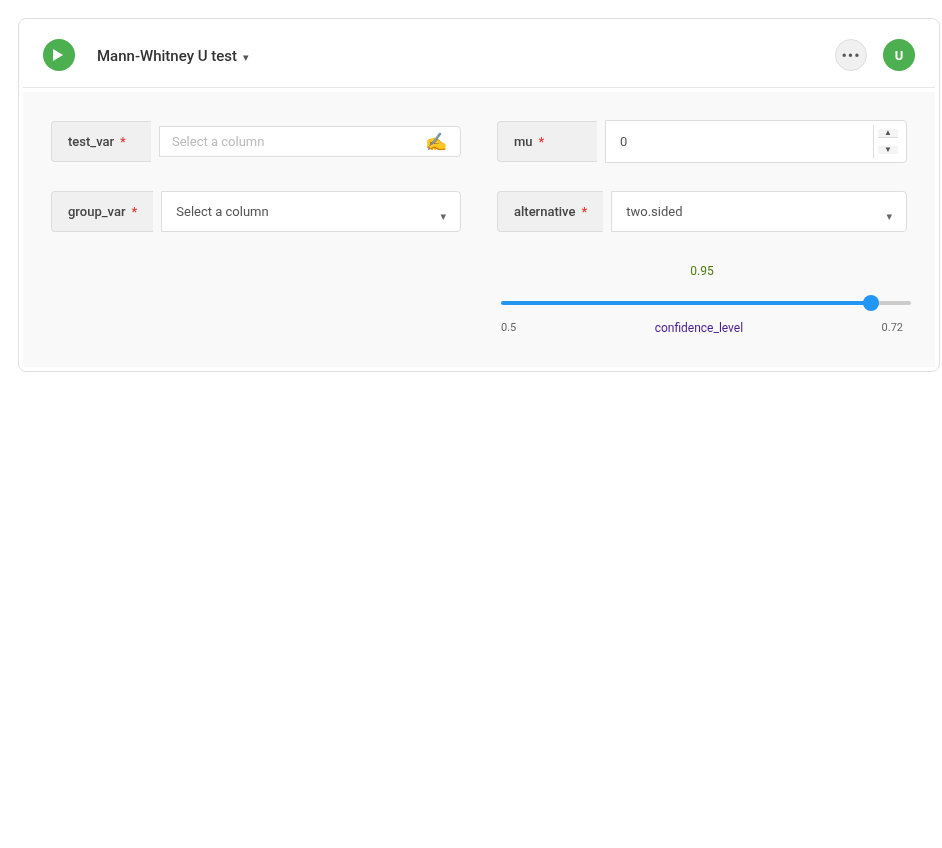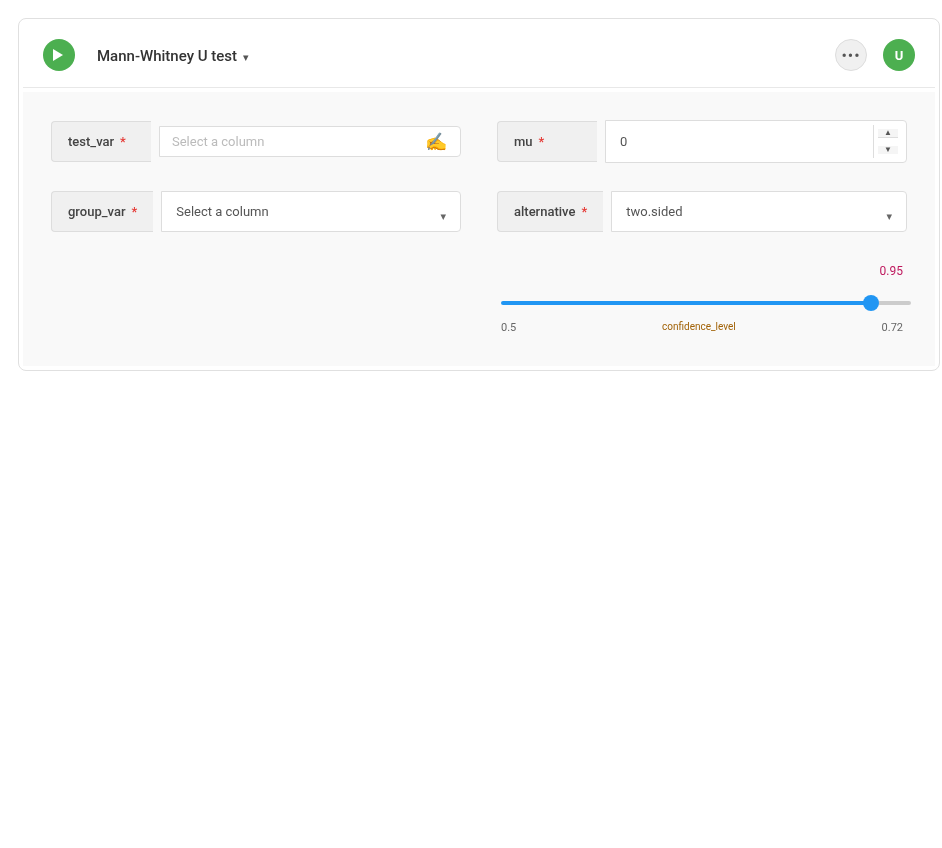--- a/index.html
+++ b/index.html
@@ -220,24 +220,24 @@
       padding: 0;
       line-height: 1;
     }
 
     .spinner-btn:first-child {
       border-bottom: 1px solid #ddd;
     }
 
     .slider-top {
       display: flex;
-      justify-content: flex-end;
+      justify-content: center;
       padding-right: 0;
       font-size: 12px;
-      color: #be185d;
+      color: #4d7c0f;
       margin-bottom: 4px;
     }
 
     .slider-container {
       position: relative;
       padding: 4px 0;
     }
 
     input[type="range"] {
       width: 100%;
@@ -263,22 +263,22 @@
       display: flex;
       justify-content: flex-end;
       font-size: 11px;
       color: #666;
       margin-top: 4px;
     }
 
     .slider-center-label {
       flex: 1;
       text-align: center;
-      font-size: 10px;
-      color: #a16207;
+      font-size: 12px;
+      color: #4c1d95;
     }
   </style>
 </head>
 <body>
 
 <div class="app-container">
 
   <div class="header">
     <div class="header-left">
       <button class="play-button" title="Run">

